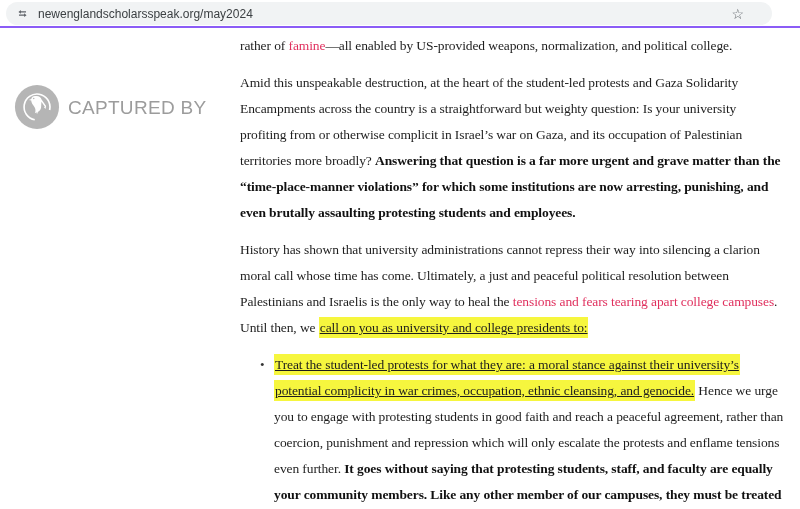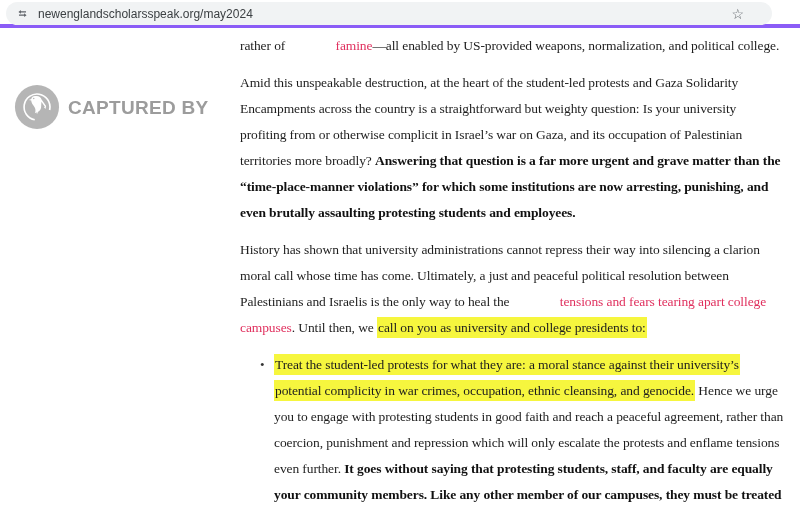--- a/index.html
+++ b/index.html
@@ -10,44 +10,44 @@
     --text:#1d1d1d;
     --toolbar-bg:#f1f3f4;
     --toolbar-text:#3c4043;
     --icon-gray:#5f6368;
   }
   *{margin:0;padding:0;box-sizing:border-box;}
   html,body{width:800px;height:509px;overflow:hidden;background:#fff;
     font-family:"Liberation Serif", serif;}
   
   .toolbar{position:absolute;left:0;top:0;width:800px;height:28px;background:#fff;
-    border-bottom:4px solid #8b5cf6;}
+    border-bottom:2px solid #8b5cf6;}
   .omnibox{position:absolute;left:6px;top:2px;width:766px;height:23px;
     background:var(--toolbar-bg);border-radius:12px;display:flex;align-items:center;
     padding:0 10px;}
   .omnibox .site-icon{display:flex;align-items:center;margin-right:9px;}
   .url-text{font-family:"Liberation Sans", sans-serif;font-size:12px;
     color:var(--toolbar-text);flex:1 1 auto;white-space:nowrap;overflow:hidden;}
   .star{font-family:"DejaVu Sans", sans-serif;font-size:14px;color:var(--icon-gray);
     margin-left:auto;line-height:1;margin-right:18px;cursor:pointer;}
   
   .page{position:absolute;left:0;top:29px;width:800px;height:480px;background:#fff;overflow:hidden;}
   
   .watermark{position:absolute;left:14px;top:55px;display:flex;align-items:center;gap:8px;}
   .wm-icon{width:46px;height:46px;flex:0 0 auto;}
-  .wm-text{font-family:"Liberation Sans", sans-serif;font-weight:700;font-size:19px;
+  .wm-text{font-family:"Liberation Sans", sans-serif;font-weight:400;font-size:19px;
     line-height:21px;letter-spacing:.3px;color:var(--watermark);white-space:nowrap;}
   
   .article{position:absolute;left:240px;top:4px;width:544px;color:var(--text);
     font-size:13.5px;line-height:26px;letter-spacing:-0.1px;}
   .article p{margin-bottom:11px;}
   .article b{font-weight:700;color:#111;}
-  .article a{color:var(--link);text-decoration:none;cursor:pointer;margin-left:47px;}
+  .article a{color:var(--link);text-decoration:none;cursor:pointer;}
   .article mark{background:var(--highlight);color:inherit;padding:3px 1px;
-    box-decoration-break:clone;-webkit-box-decoration-break:clone;}
+    box-decoration-break:clone;text-decoration:underline;-webkit-box-decoration-break:clone;}
   ul.points{list-style:none;margin-left:20px;}
   ul.points li{position:relative;padding-left:14px;}
   ul.points li .bullet-dot{position:absolute;left:0;top:0;font-size:13px;color:#333;}
 </style>
 </head>
 <body>
 
 <div class="toolbar">
   <div class="omnibox">
     <span class="site-icon">

